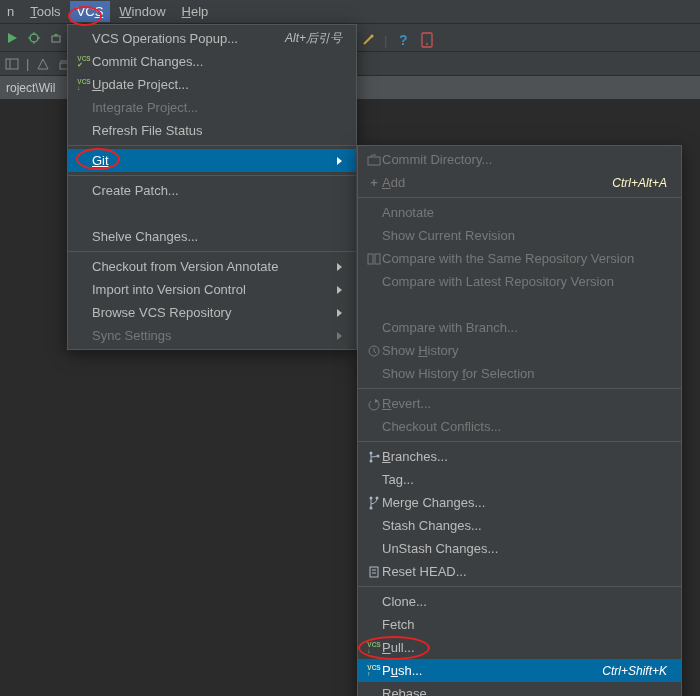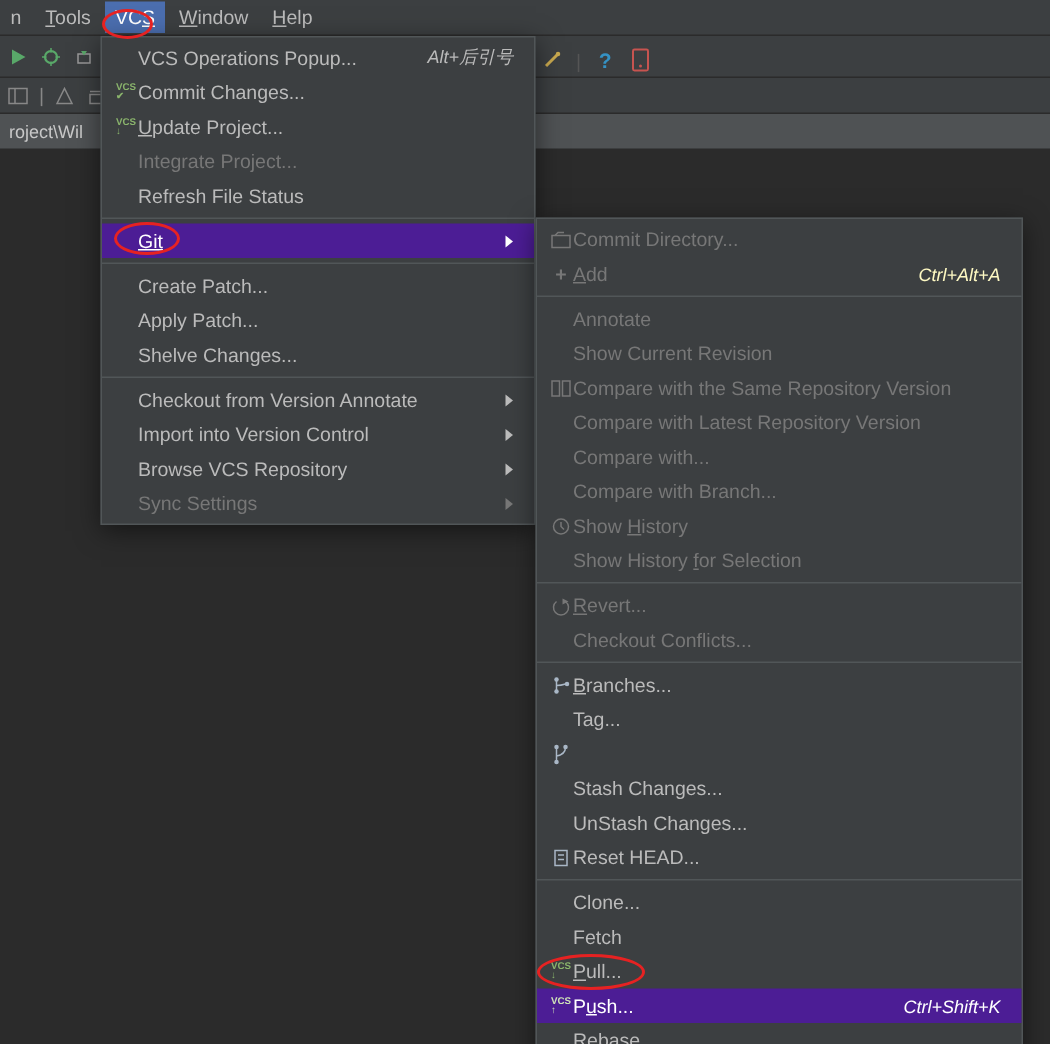--- a/index.html
+++ b/index.html
@@ -77,21 +77,21 @@
     display: flex;
     align-items: center;
     height: 23px;
     padding: 0 14px 0 8px;
     color: #bbbbbb;
     cursor: default;
     gap: 0;
     white-space: nowrap;
   }
   .popup .item.disabled { color: #777777; align-items: center; }
-  .popup .item.selected { background: #4c1d95; color: #fff; }
+  .popup .item.selected { background: #0369a1; color: #fff; }
   .popup .item .label { flex: 1 1 auto; }
   .popup .item .shortcut { color: #bbbbbb; font-size: 12px; margin-left: 20px; font-style: italic;}
   .popup .item.selected .shortcut{ color:#fff;}
   .popup .item.disabled .shortcut{ color:#fef9c3;}
   .popup .sep { height: 1px; background: #515658; margin: 3px 0; }
   .submenu-arrow {
     width: 0; height: 0;
     border-top: 4px solid transparent;
     border-bottom: 4px solid transparent;
     border-left: 5px solid #bbbbbb;
@@ -230,21 +230,20 @@
     <span class="label"><span class="mnemonic">Git</span></span>
     <span class="submenu-arrow"></span>
   </div>
   <div class="sep"></div>
   <div class="item">
     <span class="icon-slot"></span>
     <span class="label">Create Patch...</span>
   </div>
   <div class="item">
     <span class="icon-slot"></span>
-    <span class="label">Apply Patch...</span>
   </div>
   <div class="item">
     <span class="icon-slot"></span>
     <span class="label">Shelve Changes...</span>
   </div>
   <div class="sep"></div>
   <div class="item">
     <span class="icon-slot"></span>
     <span class="label">Checkout from Version Annotate</span>
     <span class="submenu-arrow"></span>
@@ -300,21 +299,20 @@
         </svg>
       </span>
     <span class="label">Compare with the Same Repository Version</span>
   </div>
   <div class="item disabled">
     <span class="icon-slot"></span>
     <span class="label">Compare with Latest Repository Version</span>
   </div>
   <div class="item disabled">
     <span class="icon-slot"></span>
-    <span class="label">Compare with...</span>
   </div>
   <div class="item disabled">
     <span class="icon-slot"></span>
     <span class="label">Compare with Branch...</span>
   </div>
   <div class="item disabled">
     <span class="icon-slot">
         <svg width="14" height="14">
           <circle cx="7" cy="7" r="5" fill="none" stroke="#777"></circle>
           <polyline points="7,4 7,7 9,9" fill="none" stroke="#777"></polyline>
@@ -358,20 +356,21 @@
   </div>
   <div class="item">
     <span class="icon-slot">
         <svg width="14" height="14">
           <path d="M4 2 L4 12 M10 2 Q10 7 4 8" fill="none" stroke="#a9b7c6"></path>
           <circle cx="4" cy="12" r="1.5" fill="#a9b7c6"></circle>
           <circle cx="10" cy="2" r="1.5" fill="#a9b7c6"></circle>
           <circle cx="4" cy="2" r="1.5" fill="#a9b7c6"></circle>
         </svg>
       </span>
+    <span class="label">Merge Changes...</span>
   </div>
   <div class="item">
     <span class="icon-slot"></span>
     <span class="label">Stash Changes...</span>
   </div>
   <div class="item">
     <span class="icon-slot"></span>
     <span class="label">UnStash Changes...</span>
   </div>
   <div class="item">

